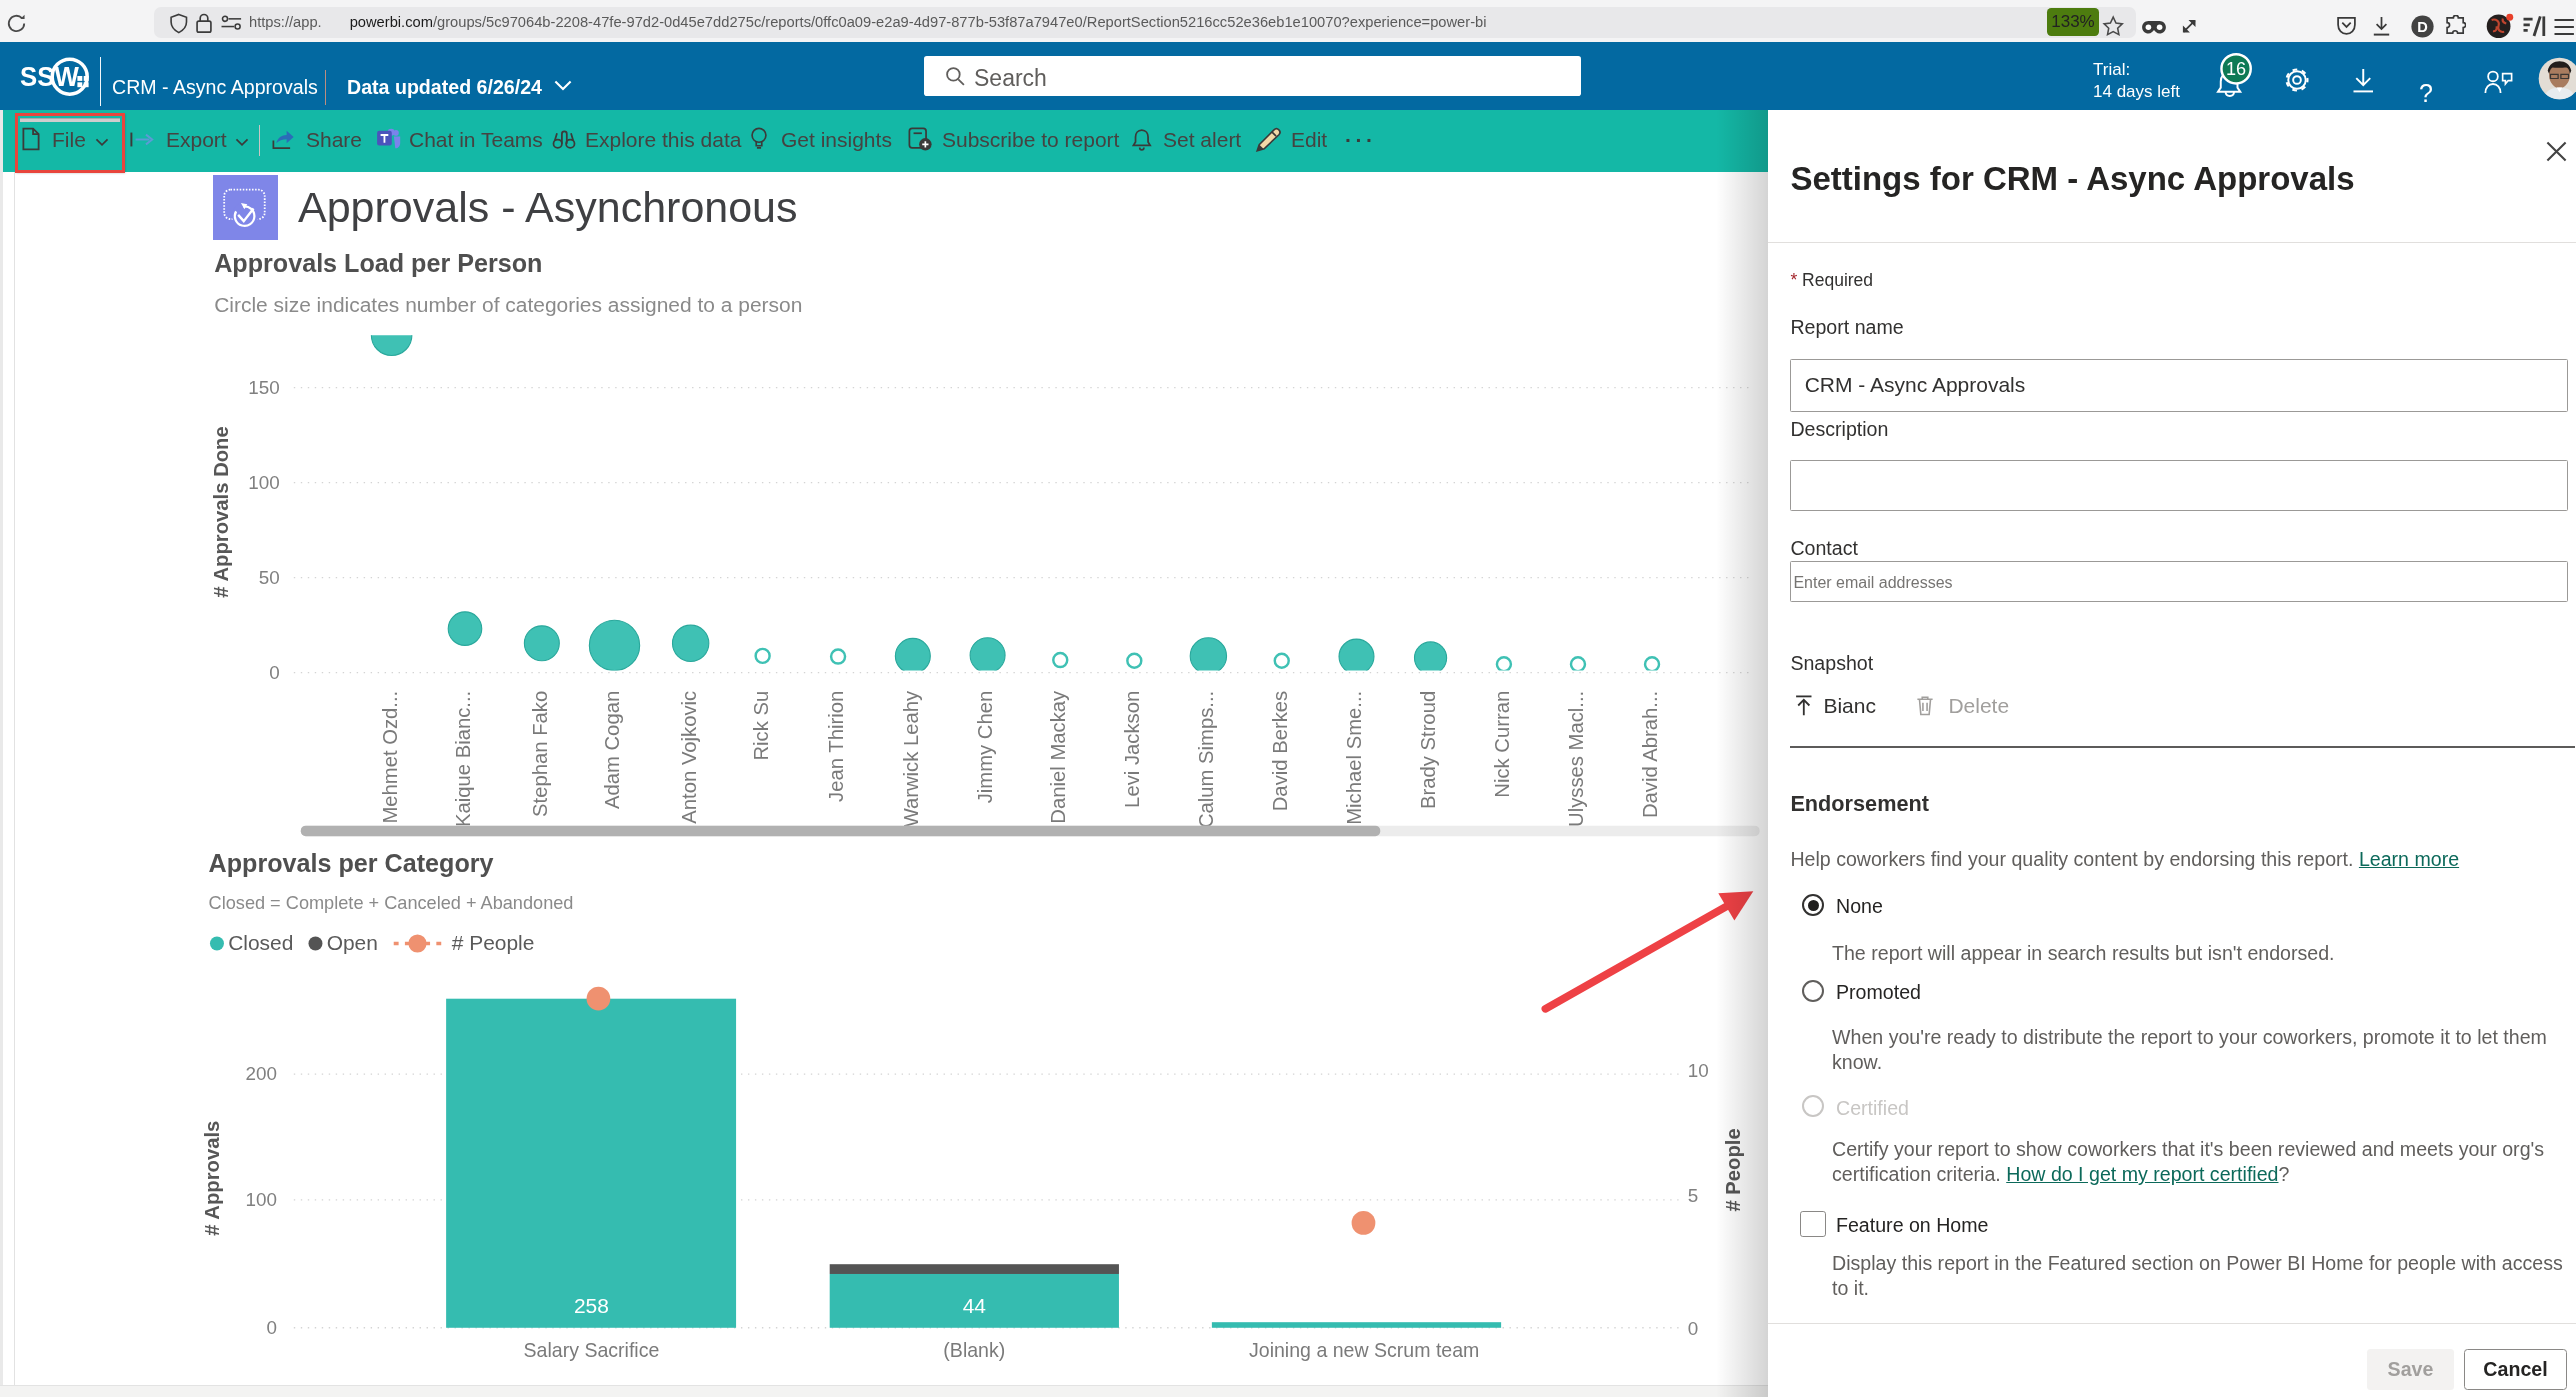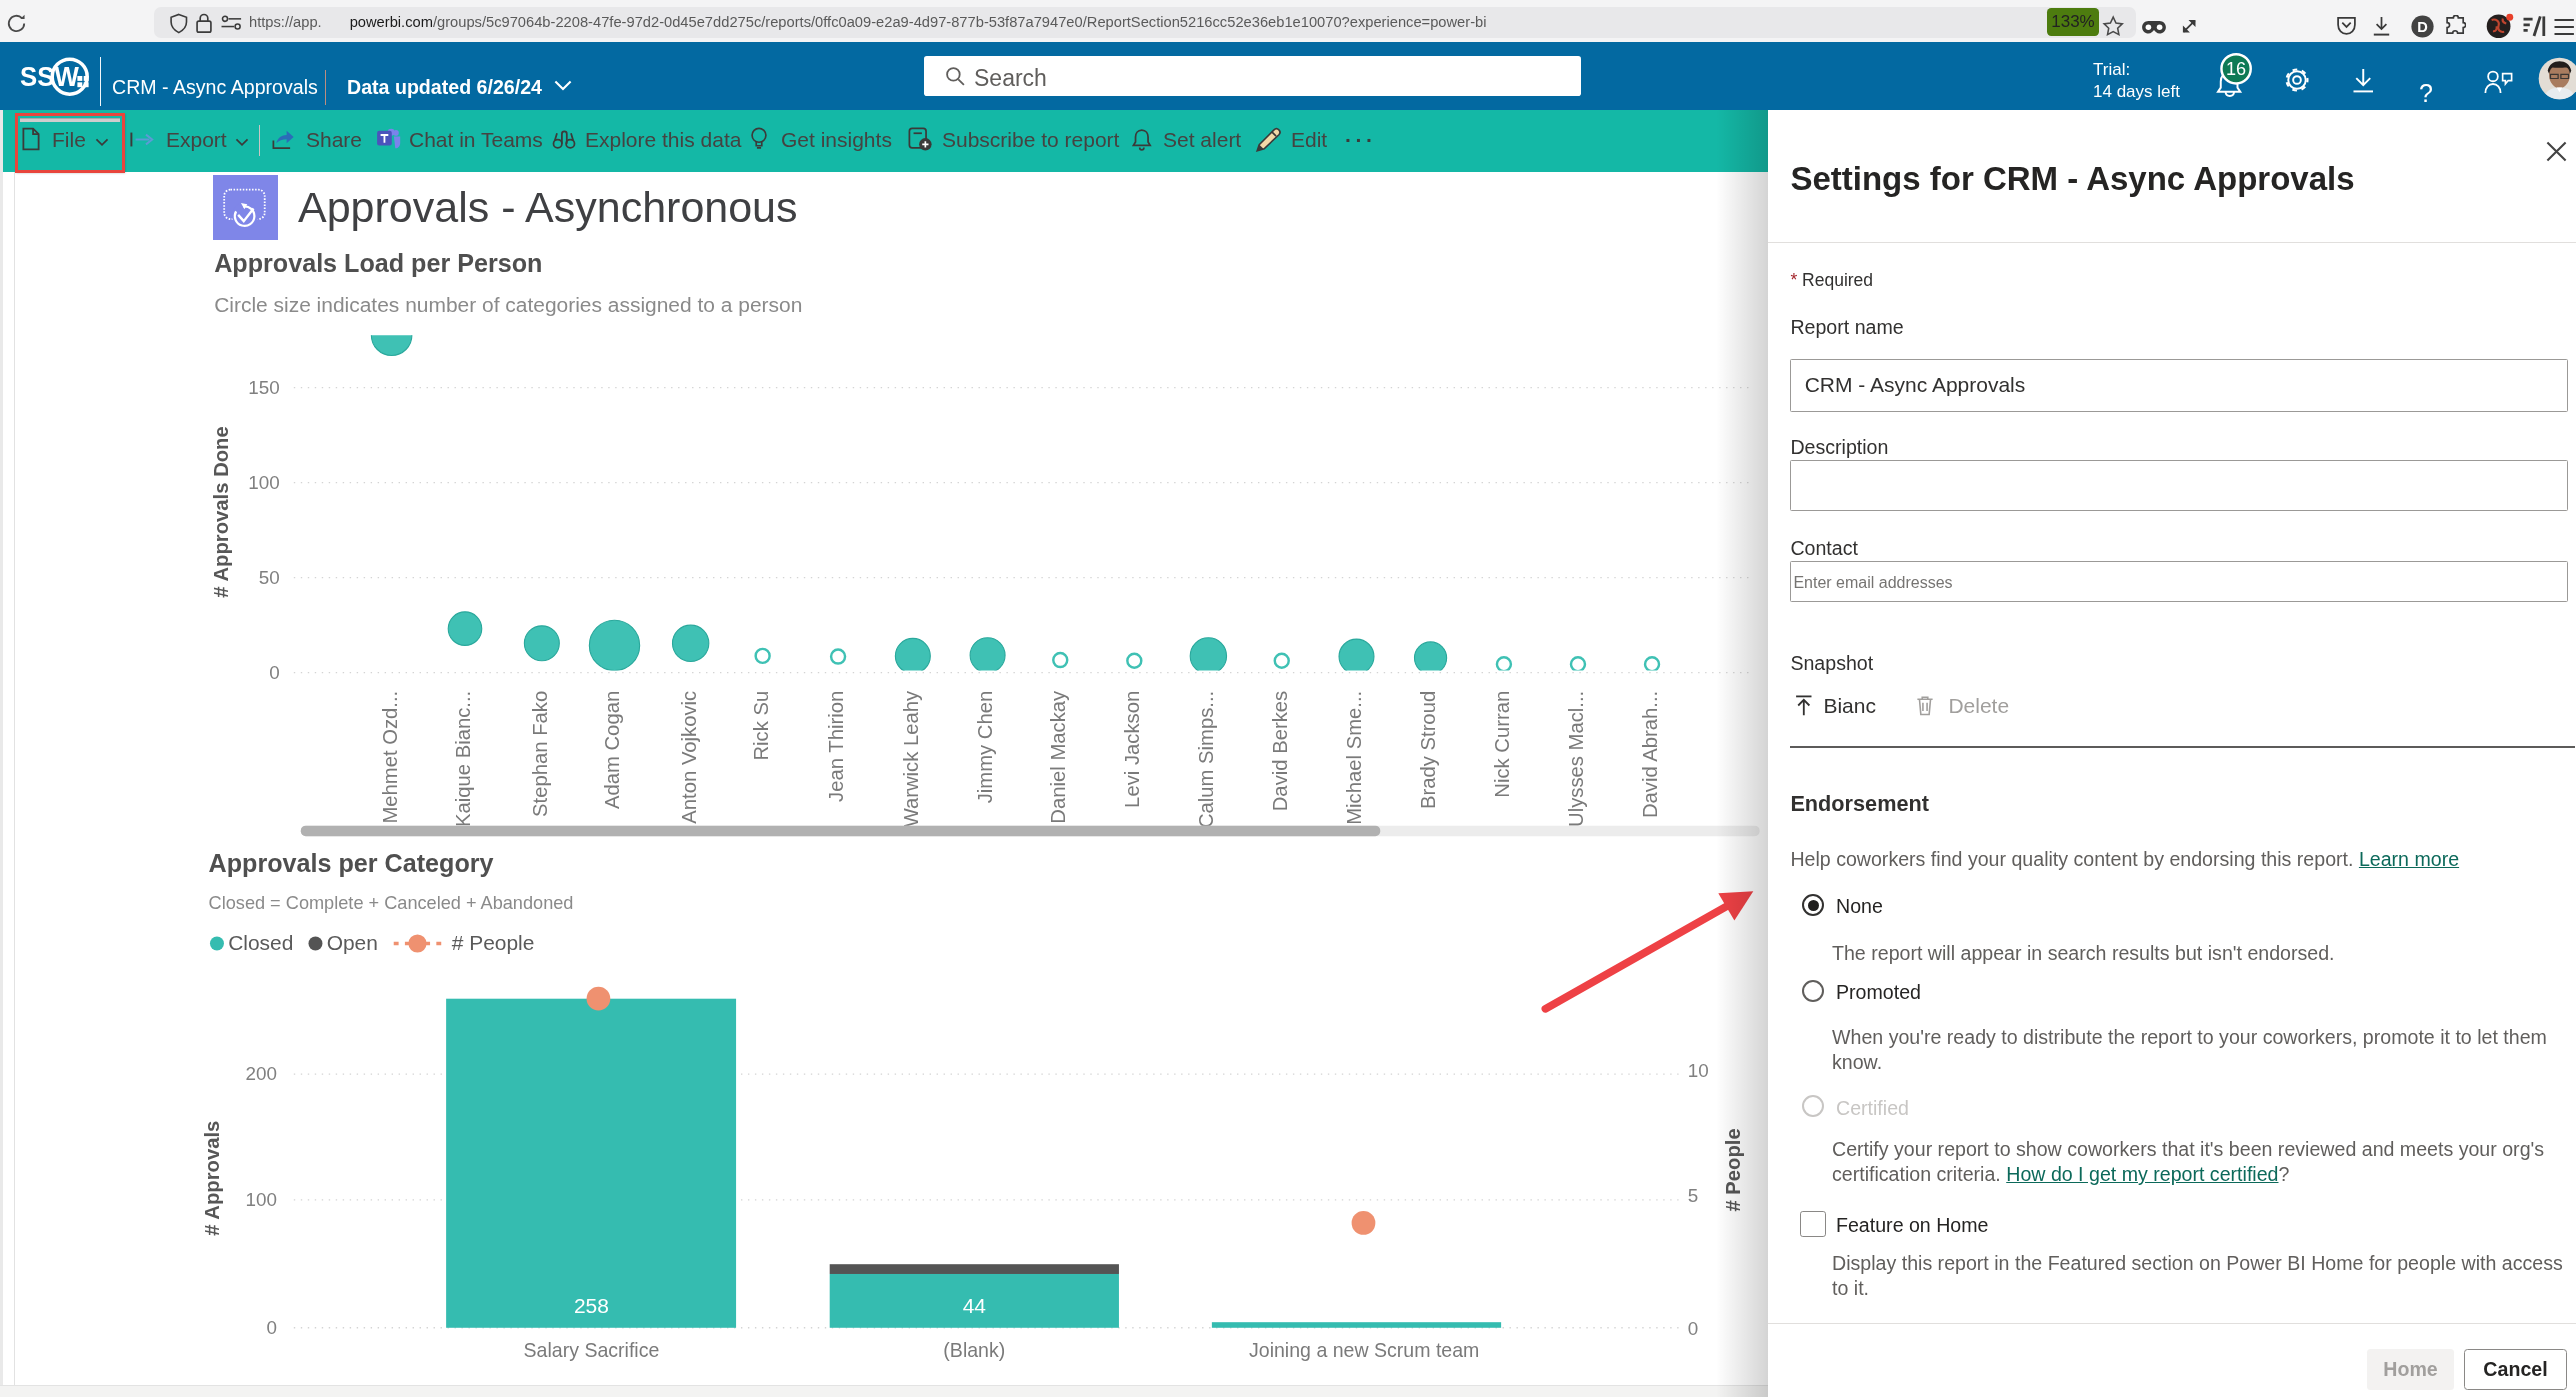--- a/index.html
+++ b/index.html
@@ -42,21 +42,21 @@
   #panel { left:1768px; top:110px; width:808px; height:1288px; background:#fff; }
   #panel .pad { position:absolute; left:22.4px; }
   #ptitle { top:50px; font-size:33px; font-weight:bold; color:#252423; }
   #pdiv1 { position:absolute; left:0; top:132px; width:808px; height:0.7px; background:#e1dfdd; }
   #req { top:160px; font-size:17.5px; color:#323130; }
   #req .star { color:#a4262c; }
   .plabel { font-size:19.6px; color:#323130; }
   .pinput { position:absolute; left:22.4px; width:778px; border:1.4px solid #9b9997; border-radius:1.4px; background:#fff; font-size:21px; color:#323130; }
   #pname { top:206px; }
   #inpname { top:249px; height:53px; line-height:50px; padding-left:13.3px; }
-  #pdesc { top:326px; }
+  #pdesc { top:308px; }
   #inpdesc { top:350px; height:51px; }
   #pcontact { top:427px; }
   #inpcontact { top:451px; height:41px; line-height:41px; padding-left:2px; color:#767472; font-size:16px; }
   #psnap { top:542px; }
   #uploadrow { top:584px; font-size:21px; color:#323130; }
   #pdiv2 { position:absolute; left:22.4px; top:636px; width:785px; height:2.1px; background:#5c5b5a; }
   #pendorse { top:681px; font-size:21.7px; font-weight:bold; color:#323130; }
   #phelp { top:738px; font-size:19.6px; color:#605e5c; white-space:nowrap; }
   .green { color:#0c695a; text-decoration:underline; }
   .radio { position:absolute; left:34px; width:22.4px; height:22.4px; border-radius:50%; border:2.1px solid #605e5c; background:#fff; }
@@ -447,16 +447,16 @@
   <div class="radio" style="top:870px"></div>
   <div class="rlabel" style="top:871px">Promoted</div>
   <div class="rdesc" style="top:915px">When you're ready to distribute the report to your coworkers, promote it to let them<br>know.</div>
   <div class="radio dis" style="top:985px"></div>
   <div class="rlabel" style="top:987px;color:#c8c6c4">Certified</div>
   <div class="rdesc" style="top:1027px">Certify your report to show coworkers that it's been reviewed and meets your org's<br>certification criteria. <span class="green">How do I get my report certified</span>?</div>
   <div id="checkbox"></div>
   <div class="rlabel" style="top:1104px">Feature on Home</div>
   <div class="rdesc" style="top:1141px">Display this report in the Featured section on Power BI Home for people with access<br>to it.</div>
   <div id="pdiv3"></div>
-  <div class="btn" id="btnsave">Home</div>
+  <div class="btn" id="btnsave">Save</div>
   <div class="btn" id="btncancel">Cancel</div>
 </div>
 
 
 </body></html>

